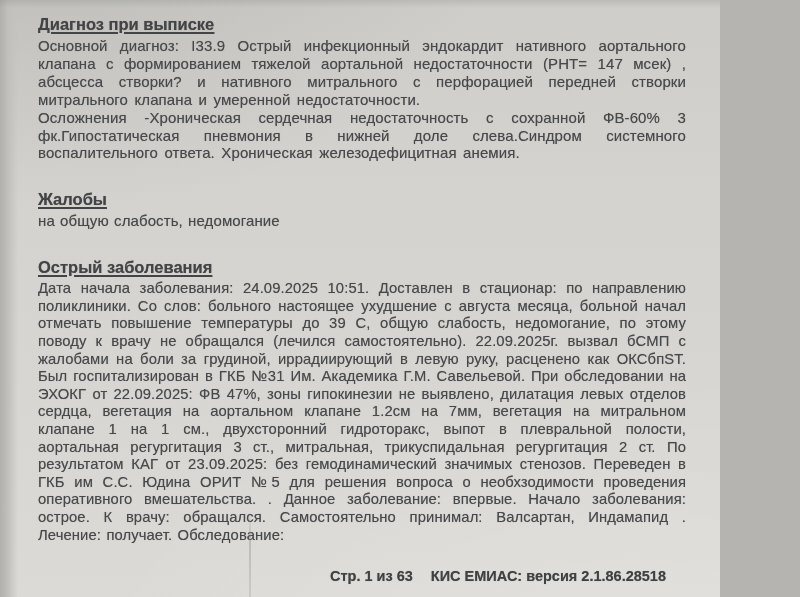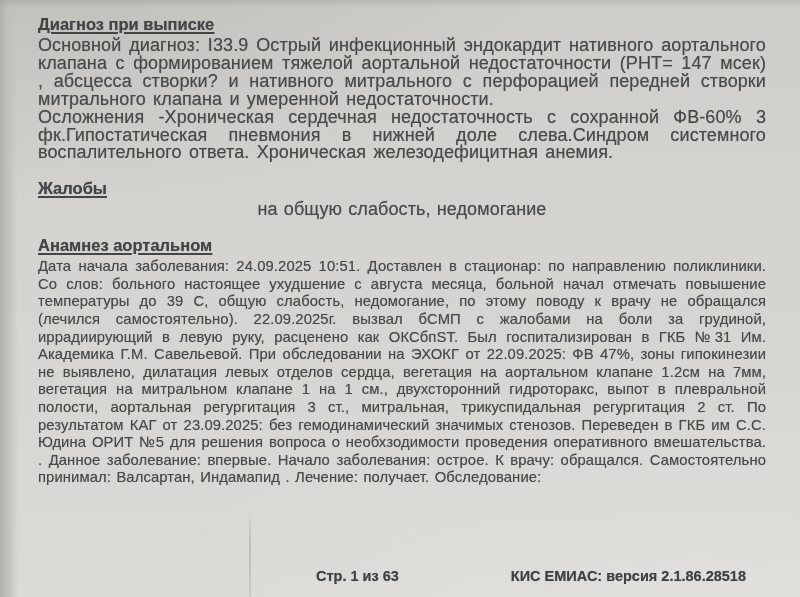--- a/index.html
+++ b/index.html
@@ -2,21 +2,21 @@
 <html><head>
 <meta charset="utf-8">
 <style>
   html, body {
     margin: 0;
     padding: 0;
     background: #b6b4b0;
   }
   .photo {
     position: relative;
-    width: 800px;
+    width: 720px;
     height: 597px;
     overflow: hidden;
     font-family: "Liberation Sans", sans-serif;
     background:
       radial-gradient(130% 90% at 88% 115%, rgba(255,255,255,0.20), rgba(255,255,255,0) 60%),
       radial-gradient(110% 85% at 8% -12%, rgba(92,94,90,0.14), rgba(92,94,90,0) 55%),
       linear-gradient(180deg, #cfcdc9 0%, #d4d2ce 28%, #d8d6d2 65%, #dbdad6 100%);
   }
   .edge-left {
     position: absolute;
@@ -49,37 +49,37 @@
     line-height: 21px;
     font-weight: bold;
     color: #424446;
     text-decoration: underline;
     text-decoration-thickness: 1.6px;
     text-underline-offset: 2px;
     text-shadow: 0 0 0.7px rgba(66,68,70,0.6);
   }
   p {
     margin: 0;
-    font-size: 18px;
+    font-size: 15px;
     line-height: 17.9px;
     text-align: justify;
     word-spacing: 2.2px;
     letter-spacing: 0.1px;
     text-shadow: 0 0 0.7px rgba(71,73,75,0.55);
   }
-  section.sec + section.sec { margin-top: 16px; }
-  .complaints p { text-align: center; word-spacing: 1px; }
+  section.sec + section.sec { margin-top: 27px; }
+  .complaints p { text-align: left; word-spacing: 1px; }
   .anamnesis p {
     font-size: 14.8px;
     line-height: 17.6px;
     word-spacing: 1.2px;
   }
   .footer {
     position: absolute;
-    left: 24px; right: 34px;
+    left: 38px; right: 34px;
     bottom: 11px;
     height: 18px;
     font-size: 14.5px;
     font-weight: bold;
     color: #3f4143;
     text-shadow: 0 0 0.7px rgba(63,65,67,0.55);
   }
   .footer .pg  { position: absolute; left: 292px; }
   .footer .ver { position: absolute; right: 20px; }
 </style>
@@ -97,21 +97,21 @@
       <p>Основной диагноз: I33.9 Острый инфекционный эндокардит нативного аортального клапана с формированием тяжелой аортальной недостаточности (PHT= 147 мсек) , абсцесса створки? и нативного митрального с перфорацией передней створки митрального клапана и умеренной недостаточности.</p>
       <p>Осложнения -Хроническая сердечная недостаточность с сохранной ФВ-60% 3 фк.Гипостатическая пневмония в нижней доле слева.Синдром системного воспалительного ответа. Хроническая железодефицитная анемия.</p>
     </section>
 
     <section class="sec complaints">
       <h2>Жалобы</h2>
       <p>на общую слабость, недомогание</p>
     </section>
 
     <section class="sec anamnesis">
-      <h2>Анамнез аортальном</h2>
+      <h2>Острый заболевания</h2>
       <p>Дата начала заболевания: 24.09.2025 10:51. Доставлен в стационар: по направлению поликлиники. Со слов: больного настоящее ухудшение с августа месяца, больной начал отмечать повышение температуры до 39 С, общую слабость, недомогание, по этому поводу к врачу не обращался (лечился самостоятельно). 22.09.2025г. вызвал бСМП с жалобами на боли за грудиной, иррадиирующий в левую руку, расценено как ОКСбпST. Был госпитализирован в ГКБ №31 Им. Академика Г.М. Савельевой. При обследовании на ЭХОКГ от 22.09.2025: ФВ 47%, зоны гипокинезии не выявлено, дилатация левых отделов сердца, вегетация на аортальном клапане 1.2см на 7мм, вегетация на митральном клапане 1 на 1 см., двухсторонний гидроторакс, выпот в плевральной полости, аортальная регургитация 3 ст., митральная, трикуспидальная регургитация 2 ст. По результатом КАГ от 23.09.2025: без гемодинамический значимых стенозов. Переведен в ГКБ им С.С. Юдина ОРИТ №5 для решения вопроса о необхзодимости проведения оперативного вмешательства. . Данное заболевание: впервые. Начало заболевания: острое. К врачу: обращался. Самостоятельно принимал: Валсартан, Индамапид . Лечение: получает. Обследование:</p>
     </section>
 
   </div>
 
   <div class="footer">
     <span class="pg">Стр. 1 из 63</span>
     <span class="ver">КИС ЕМИАС: версия 2.1.86.28518</span>
   </div>
 

